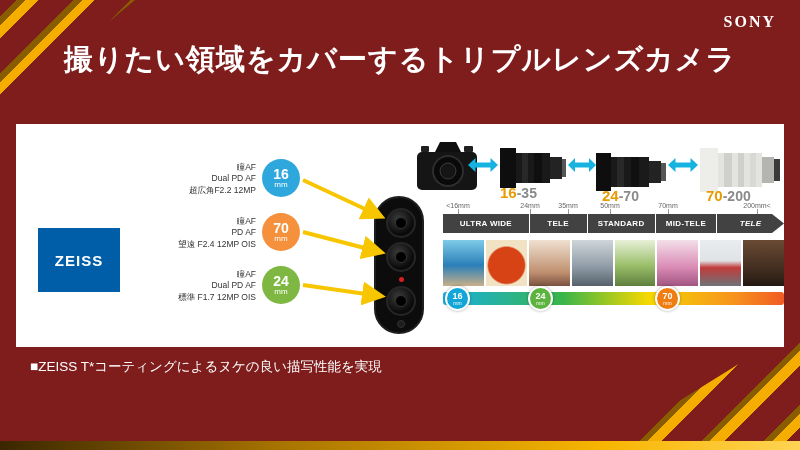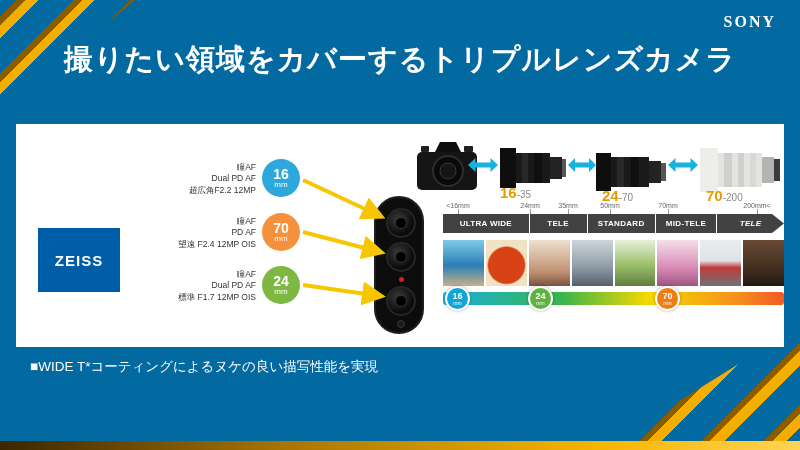--- a/index.html
+++ b/index.html
@@ -1,17 +1,17 @@
 <!DOCTYPE html>
 <html lang="ja"><head>
 <meta charset="utf-8">
 <style>
   * { margin:0; padding:0; box-sizing:border-box; }
   body { background:#000; font-family:"Liberation Sans","DejaVu Sans",sans-serif; }
-  .slide { position:relative; width:800px; height:450px; background:#0369a1; overflow:hidden; }
+  .slide { position:relative; width:800px; height:450px; background:#7f1d1d; overflow:hidden; }
 
   
   .deco-tl { position:absolute; left:0; top:0; width:135px; height:112px;
     clip-path:polygon(0 0,100% 0,0 100%);
     background:repeating-linear-gradient(135deg, transparent 0 12px, #8a5c00 12px 18px, #f5ad00 18px 27px, transparent 27px 40px); }
   .deco-br { position:absolute; right:0; bottom:6px; width:190px; height:118px;
     clip-path:polygon(100% 0,100% 100%,0 100%);
     background:repeating-linear-gradient(135deg, transparent 0 14px, #8a5c00 14px 20px, #f5ad00 20px 30px, transparent 30px 44px); }
   .deco-bottom { position:absolute; left:0; bottom:0; width:800px; height:9px;
     background:linear-gradient(90deg,#3a2600,#a87400 35%,#f7b500 75%,#ffd454); }
@@ -55,21 +55,21 @@
   .lens2-img { position:absolute; left:580px; top:26px; }
   .lens3-img { position:absolute; left:684px; top:22px; }
 
   .cyan-arrow { position:absolute; height:14px; background:#17b3e0;
     clip-path:polygon(0% 50%,25% 0%,25% 32%,75% 32%,75% 0%,100% 50%,75% 100%,75% 68%,25% 68%,25% 100%); }
   .ca1 { left:452px; top:34px; width:30px; } .ca2 { left:552px; top:34px; width:28px; } .ca3 { left:652px; top:34px; width:30px; }
 
   .range-label { position:absolute; white-space:nowrap; }
   .rl1 { left:484px; top:60px; } .rl2 { left:586px; top:63px; } .rl3 { left:690px; top:63px;text-align:right; }
   .range-label .main { font-size:15px; font-weight:bold; color:#e89b00; }
-  .range-label .rest { font-size:10px; font-weight:normal; color:#8a8a8a; }
+  .range-label .rest { font-size:14px; font-weight:bold; color:#8a8a8a; }
 
   .tick-label { position:absolute; top:78px; transform:translateX(-50%); font-size:7px; color:#666; white-space:nowrap; }
   .tk1 { left:442px; } .tk2 { left:514px; } .tk3 { left:552px; } .tk4 { left:594px; } .tk5 { left:652px; } .tk6 { left:741px; }
   .tickmark { position:absolute; top:85px; width:1px; height:5px; background:#999; }
   .tm1 { left:442px; } .tm2 { left:514px; } .tm3 { left:552px; } .tm4 { left:594px; } .tm5 { left:652px; } .tm6 { left:741px; }
 
   .zone-bar { position:absolute; left:427px; top:90px; width:341px; height:19px; background:#424242;
     display:flex; align-items:stretch; color:#fff;
     clip-path:polygon(0 0,calc(100% - 12px) 0,100% 50%,calc(100% - 12px) 100%,0 100%); }
   .zone { display:flex; align-items:center; justify-content:center; font-size:8px; font-weight:bold;
@@ -265,16 +265,16 @@
       <span class="unit">mm</span>
     </div>
     <div class="marker m3" style="background: rgb(240, 125, 18);">
       <span class="num">70</span>
       <span class="unit">mm</span>
     </div>
 
   </div>
 
   <div class="bullets">
-    <div class="bullet">■WIDE T*コーティングによるヌケの良い描写性能を実現</div>
+    <div class="bullet">■ZEISS T*コーティングによるヌケの良い描写性能を実現</div>
   </div>
 
 </div>
 
 </body></html>

